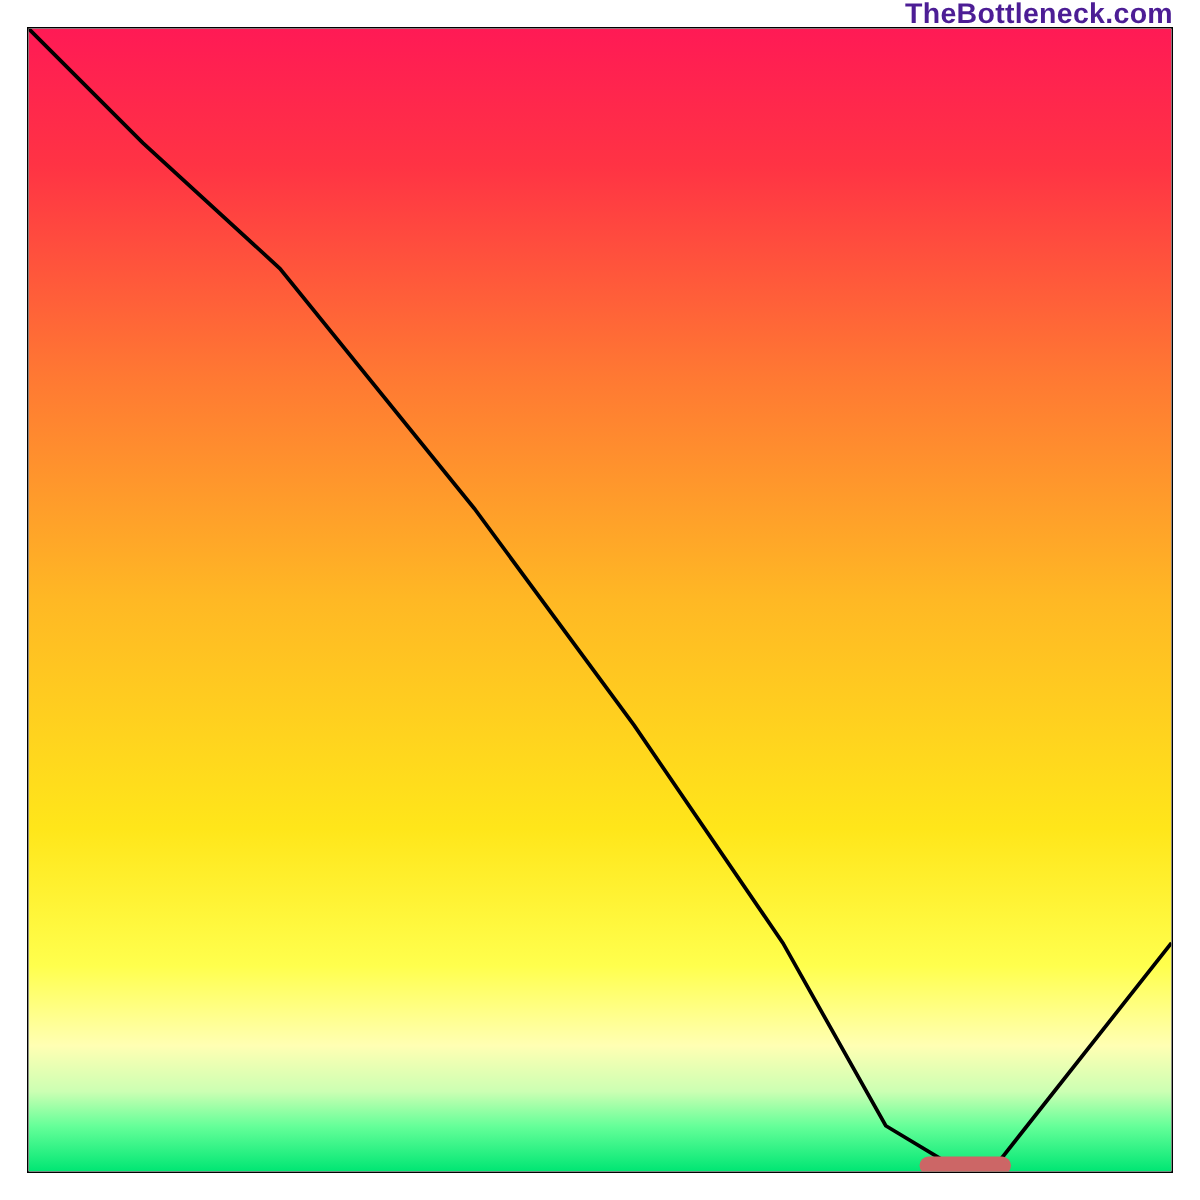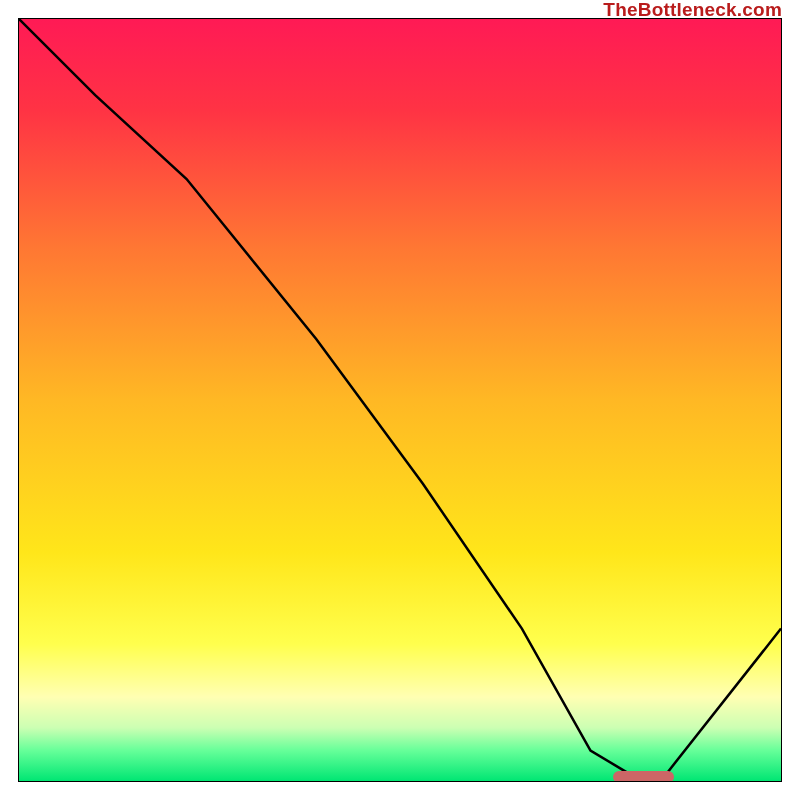--- a/index.html
+++ b/index.html
@@ -50,21 +50,21 @@
     border-radius: 6px;
     background: #cc6666;
   }
   .watermark {
     position: absolute;
     top: -1px;
     right: 18px;
     font-family: Arial, Helvetica, sans-serif;
     font-size: 19px;
     font-weight: 600;
-    color: #b91c1c;
+    color: #4c1d95;
     letter-spacing: 0.2px;
     text-align: center;
   }
 </style>
 </head>
 <body>
 
 <div class="chart-container">
   <div class="watermark">TheBottleneck.com</div>
 

